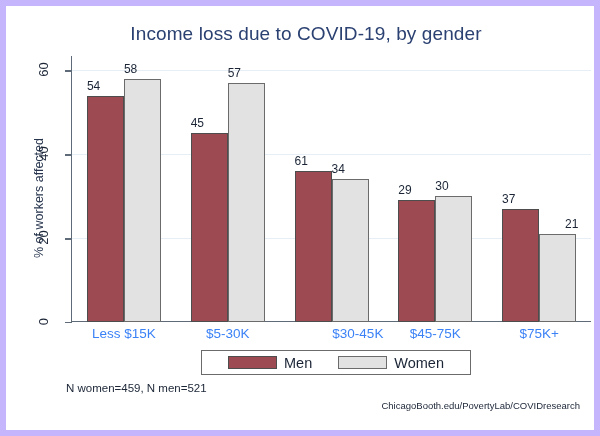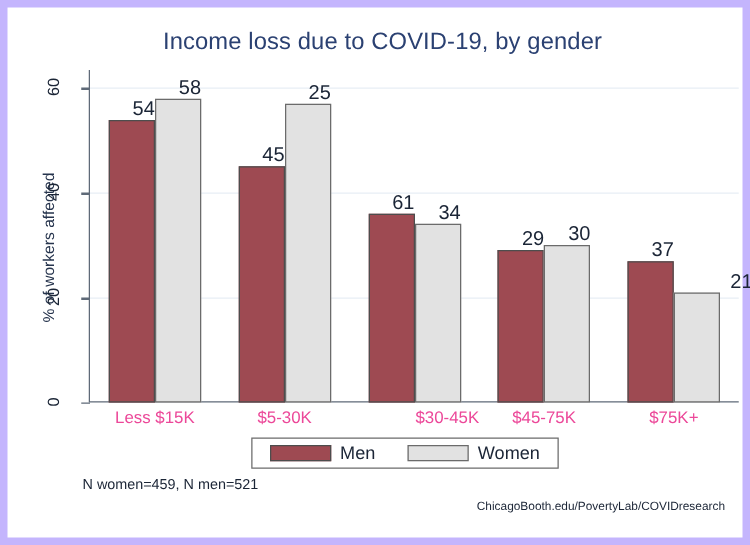--- a/index.html
+++ b/index.html
@@ -101,42 +101,42 @@
   .bar {
     position: absolute;
     bottom: 0;
     box-sizing: border-box;
     border: 1.3px solid #5c5c5c;
   }
   .bar.men   { background: #9e4a52; border-color: #4d4d4d; }
   .bar.women { background: #e2e2e2; border-color: #6b6b6b; }
   .bar-value {
     position: absolute;
-    font-size: 16px;
-    color: #1b2536;
-    text-align: right;
+    font-size: 12px;
+    color: #1b2536;
+    text-align: left;
     white-space: nowrap;
   }
 
   
   .x-cat-label {
     position: absolute;
     top: 320px;
     font-size: 13.5px;
-    color: #ec4899;
+    color: #3b82f6;
     text-align: center;
     white-space: nowrap;
   }
 
   
   #legend {
     position: absolute;
     left: 195px;
     top: 344px;
-    width: 246px;
+    width: 270px;
     height: 25px;
     border: 1.3px solid #6b6b6b;
     background: #ffffff;
     box-sizing: border-box;
     display: flex;
     align-items: center;
     justify-content: center;
     gap: 26px;
   }
   .legend-item {
@@ -207,21 +207,21 @@
       <div class="y-tick-label" style="left: 22px; top: 56.3871px;">60</div>
     </div>
   <div id="bars-layer">
       <div class="bar men" style="left: 80.9px; top: 89.5484px; height: 226.452px; width: 37px; bottom: auto;"></div>
       <div class="bar-value" style="left: 80.9px; width: 37px; top: 72.5484px;">54</div>
       <div class="bar women" style="left: 117.9px; top: 72.7742px; height: 243.226px; width: 37px; bottom: auto;"></div>
       <div class="bar-value" style="left: 117.9px; width: 37px; top: 55.7742px;">58</div>
       <div class="bar men" style="left: 184.7px; top: 127.29px; height: 188.71px; width: 37px; bottom: auto;"></div>
       <div class="bar-value" style="left: 184.7px; width: 37px; top: 110.29px;">45</div>
       <div class="bar women" style="left: 221.7px; top: 76.9677px; height: 239.032px; width: 37px; bottom: auto;"></div>
-      <div class="bar-value" style="left: 221.7px; width: 37px; top: 59.9677px;">25</div>
+      <div class="bar-value" style="left: 221.7px; width: 37px; top: 59.9677px;">57</div>
       <div class="bar men" style="left: 288.5px; top: 165.032px; height: 150.968px; width: 37px; bottom: auto;"></div>
       <div class="bar-value" style="left: 288.5px; width: 37px; top: 148.032px;">61</div>
       <div class="bar women" style="left: 325.5px; top: 173.419px; height: 142.581px; width: 37px; bottom: auto;"></div>
       <div class="bar-value" style="left: 325.5px; width: 37px; top: 156.419px;">34</div>
       <div class="bar men" style="left: 392.3px; top: 194.387px; height: 121.613px; width: 37px; bottom: auto;"></div>
       <div class="bar-value" style="left: 392.3px; width: 37px; top: 177.387px;">29</div>
       <div class="bar women" style="left: 429.3px; top: 190.194px; height: 125.806px; width: 37px; bottom: auto;"></div>
       <div class="bar-value" style="left: 429.3px; width: 37px; top: 173.194px;">30</div>
       <div class="bar men" style="left: 496.1px; top: 202.774px; height: 113.226px; width: 37px; bottom: auto;"></div>
       <div class="bar-value" style="left: 496.1px; width: 37px; top: 185.774px;">37</div>

